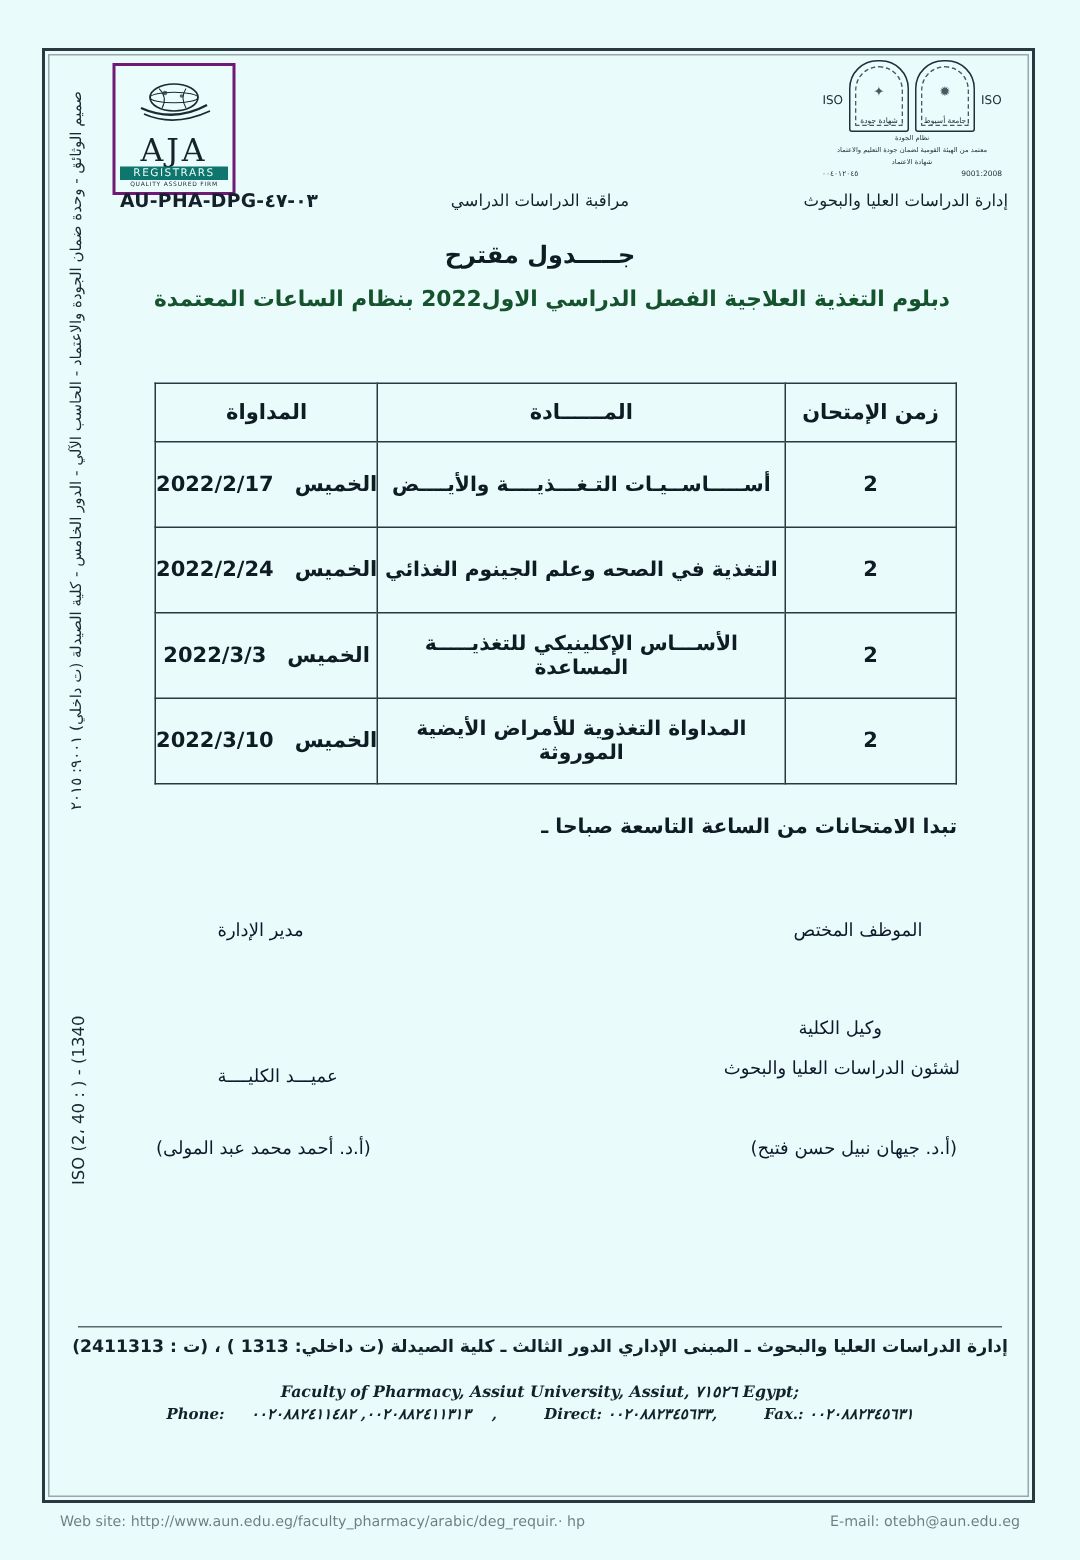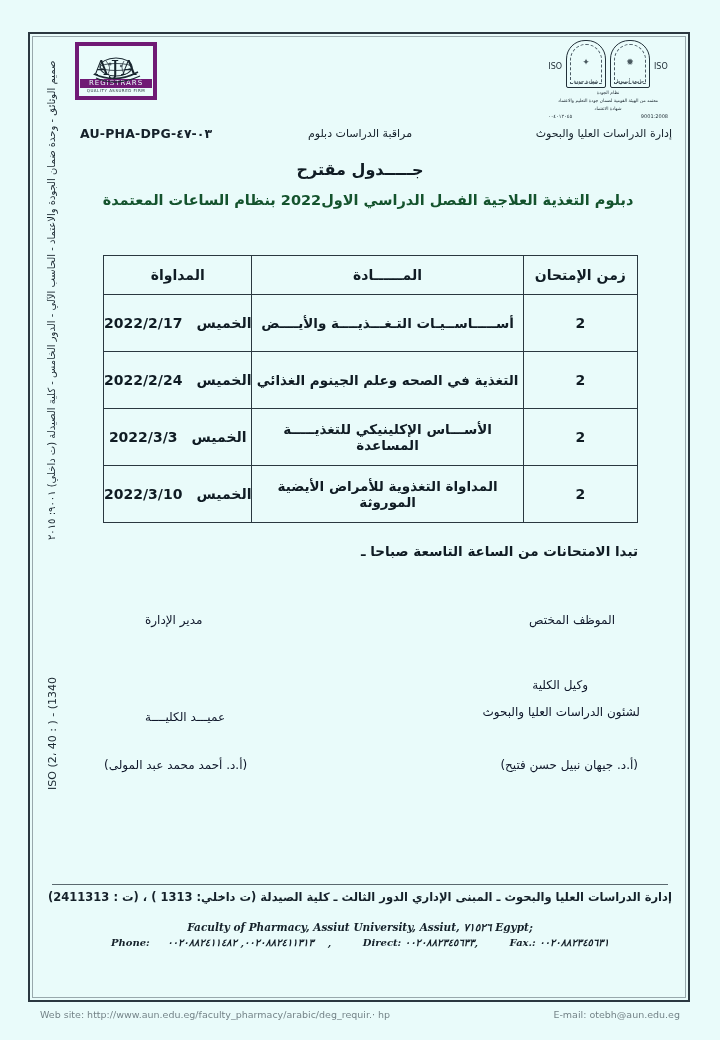--- a/index.html
+++ b/index.html
@@ -42,22 +42,22 @@
     box-sizing: border-box;
     opacity: .55;
   }
 
   
   .logo-aja {
     position: absolute;
     left: 75px;
     top: 42px;
     width: 82px;
-    height: 58px;
-    border: 4px solid #701a75;
+    height: 88px;
+    border: 2px solid #701a75;
     box-sizing: border-box;
     background: #eafcfb;
     display: flex;
     flex-direction: column;
     align-items: center;
     justify-content: flex-end;
     padding-bottom: 2px;
   }
   .aja-globe {
     position: absolute;
@@ -68,21 +68,21 @@
     height: 30px;
   }
   .aja-word {
     font-family: "DejaVu Serif", "Liberation Serif", serif;
     font-size: 21px;
     letter-spacing: 2px;
     color: #16232b;
     line-height: 22px;
   }
   .aja-sub {
-    background: #701a75;
+    background: #0f766e;
     color: #eafcfb;
     font-size: 7px;
     letter-spacing: 1px;
     width: 72px;
     text-align: center;
     line-height: 9px;
   }
   .aja-sub2 {
     font-size: 4px;
     color: #1c2a33;
@@ -379,21 +379,21 @@
     <div class="stamp-caption">نظام الجودة</div>
     <div class="stamp-caption">معتمد من الهيئة القومية لضمان جودة التعليم والاعتماد</div>
     <div class="stamp-caption">شهادة الاعتماد</div>
     <div class="stamp-codes">
       <span>٠٠٤٠١٢٠٤٥</span>
       <span>9001:2008</span>
     </div>
   </div>
 
   <div class="doc-code">AU-PHA-DPG-٠٣-٤٧</div>
-  <div class="hdr-mid">مراقبة الدراسات دبلوم</div>
+  <div class="hdr-mid">مراقبة الدراسات الدراسي</div>
   <div class="hdr-right">إدارة الدراسات العليا والبحوث</div>
 
   <div class="title-main">جـــــدول مقترح</div>
   <div class="title-sub">دبلوم التغذية العلاجية الفصل الدراسي الاول2022 بنظام الساعات المعتمدة</div>
 
   <table class="sched-table">
     <thead>
       <tr>
         <th class="col-time">زمن الإمتحان</th>
         <th class="col-subj">المــــــادة</th>

